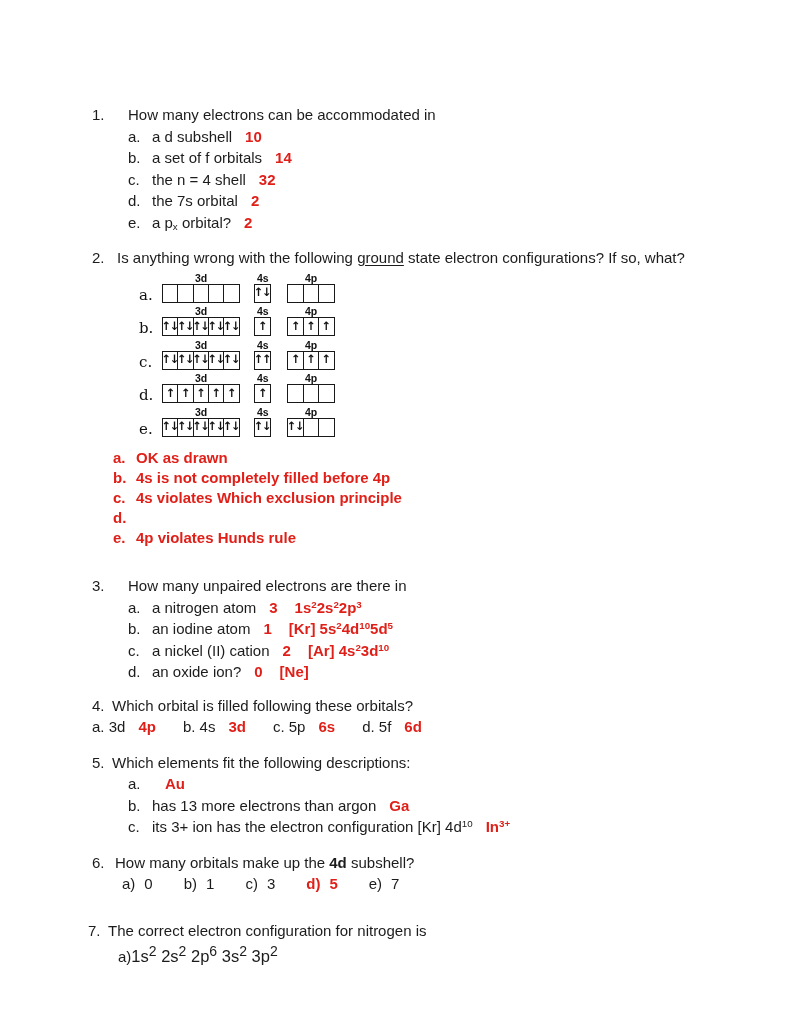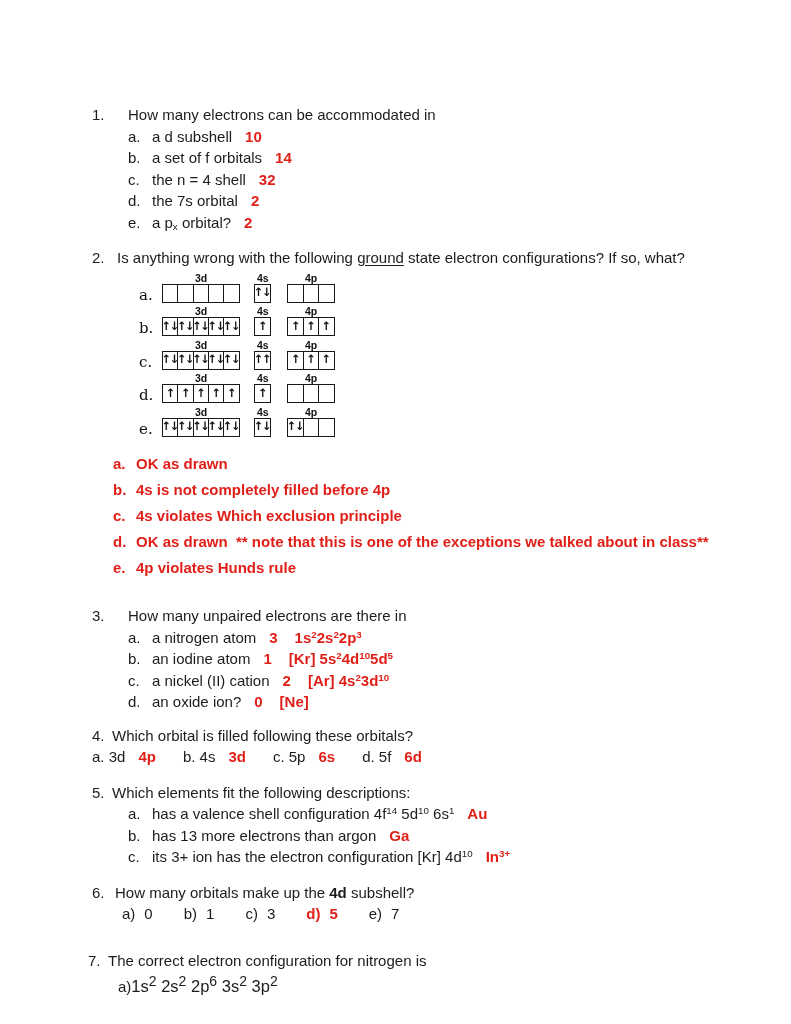--- a/index.html
+++ b/index.html
@@ -48,21 +48,21 @@
     display:flex; align-items:center; justify-content:center;
     font-family:"DejaVu Sans", sans-serif; font-size:11.5px; font-weight:700;
     letter-spacing:-1.5px; padding-right:1.5px; line-height:1; color:#111;
     background:#fff;
   }
   .orb-box:first-child { margin-left:0; }
 
   .q2answers { margin-top:8px; margin-left:21px; }
   .q2answers .item { line-height:20px; }
   .q2answers .ilabel { width:23px; color:var(--answer-red,#e01f18); font-weight:700; }
-  .q2answers .itext  { color:var(--answer-red,#e01f18); font-weight:700;margin-top:6px; }
+  .q2answers .itext  { color:var(--answer-red,#e01f18); font-weight:700; }
 
   
   .optrow { display:flex; }
   .optrow .opt { display:flex; align-items:baseline; margin-right:27px; }
   .optrow .opt .oans { margin-left:13px; }
 
   .q6opts { display:flex; margin-left:30px; }
   .q6opts .opt { margin-right:31px; display:flex; }
   .q6opts .olabel { margin-right:9px; }
   .q6opts .opt.correct { color:var(--answer-red,#e01f18); font-weight:700; }
@@ -288,21 +288,20 @@
       <div class="item">
         <span class="ilabel">b.</span>
         <span class="itext">4s is not completely filled before 4p</span>
       </div>
       <div class="item">
         <span class="ilabel">c.</span>
         <span class="itext">4s violates Which exclusion principle</span>
       </div>
       <div class="item">
         <span class="ilabel">d.</span>
-        <span class="itext">OK as drawn &nbsp;** note that this is one of the exceptions we talked about in class**</span>
       </div>
       <div class="item">
         <span class="ilabel">e.</span>
         <span class="itext">4p violates Hunds rule</span>
       </div>
     </div>
   </section>
 
   <section id="q3">
     <div class="qline">
@@ -363,21 +362,20 @@
   </section>
 
   <section id="q5">
     <div class="qline">
       <span class="qnum num-n">5.</span>
       <span class="qtitle">Which elements fit the following descriptions:</span>
     </div>
     <div class="items">
       <div class="item">
         <span class="ilabel">a.</span>
-        <span class="itext">has a valence shell configuration 4f<sup>14</sup> 5d<sup>10</sup> 6s<sup>1</sup></span>
         <span class="ans">Au</span>
       </div>
       <div class="item">
         <span class="ilabel">b.</span>
         <span class="itext">has 13 more electrons than argon</span>
         <span class="ans">Ga</span>
       </div>
       <div class="item">
         <span class="ilabel">c.</span>
         <span class="itext">its 3+ ion has the electron configuration [Kr] 4d<sup>10</sup></span>

